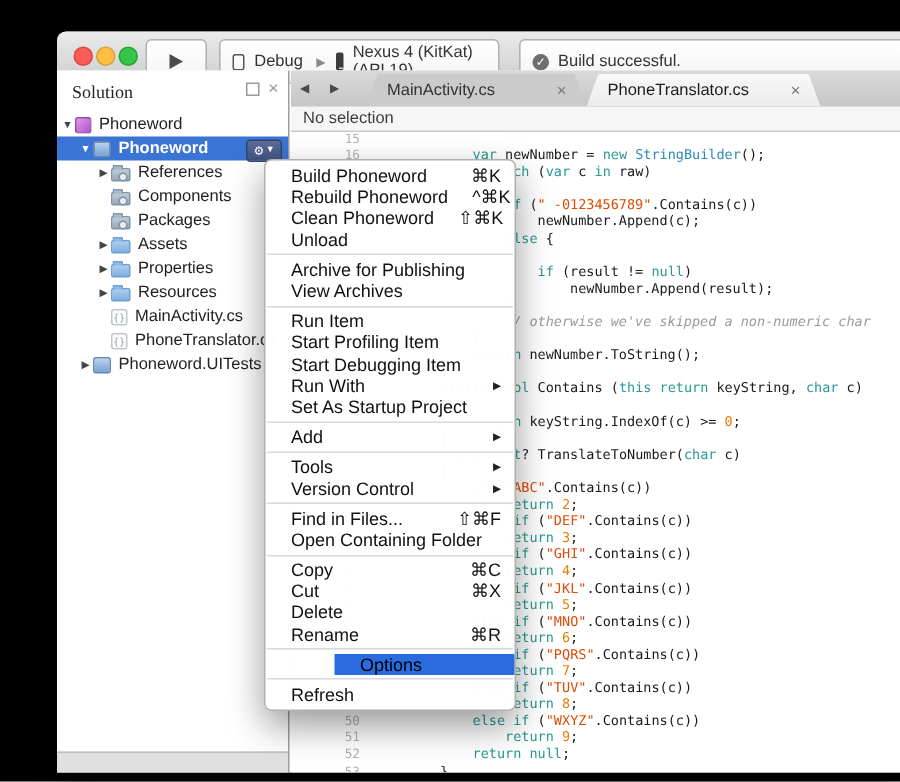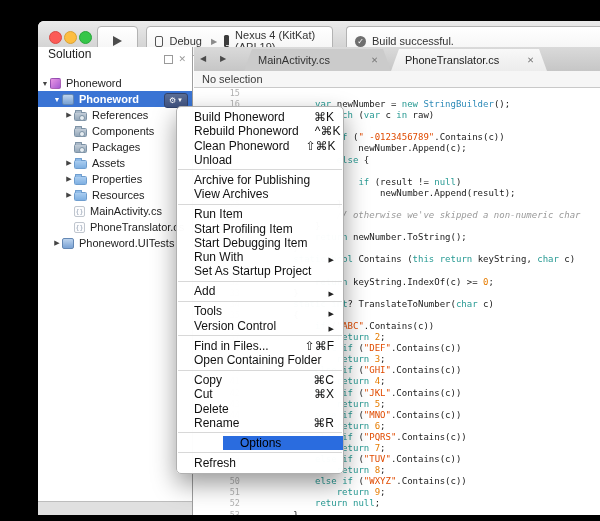--- a/index.html
+++ b/index.html
@@ -25,22 +25,22 @@
   .sep-arrow{color:#8a8a8a;font-size:8px;margin:0 7px 0 9px;}
   .phoneicon{width:7px;height:12px;background:#3c3c3c;border-radius:1.5px;margin-right:6px;position:relative;}
   .phoneicon:after{content:"";position:absolute;left:2px;bottom:1px;width:3px;height:1px;background:#cfcfcf;}
   .statusbar{left:308px;width:260px;border-radius:4px 0 0 4px;padding:0 8px;border-right:none;}
   .checkicon{width:11px;height:11px;border-radius:50%;background:#6e6e6e;color:#fff;font-size:8px;
              line-height:11px;text-align:center;margin-right:6px;}
   
   .main{position:absolute;left:0;top:26px;right:0;bottom:0;}
   .sidebar{position:absolute;left:0;top:0;width:155px;bottom:0;background:#fff;
            border-right:1px solid #9e9e9e;box-sizing:border-box;}
-  .side-header{height:28px;display:flex;align-items:flex-start;padding:0 6px 0 10px;
-               font-size:12px;color:#222;background:#fff;position:relative;}
+  .side-header{height:28px;display:flex;align-items:center;padding:0 6px 0 10px;
+               font-size:12px;color:#222;background:#fff;position:relative;font-family:Liberation Serif, serif;}
   .pad-icons{position:absolute;right:6px;top:8px;display:flex;gap:5px;align-items:center;}
   .pad-sq{width:7px;height:7px;border:1px solid #9a9a9a;}
   .pad-x{font-size:9px;color:#9a9a9a;line-height:9px;}
   .tree{position:absolute;left:0;top:28px;right:0;}
   .trow{height:16px;display:flex;align-items:center;font-size:11px;color:#222;position:relative;white-space:nowrap;}
   .trow.sel{background:#3a74d4;color:#fff;font-weight:bold;}
   .arrow{width:10px;font-size:7px;color:#444;text-align:center;flex:none;}
   .trow.sel .arrow{color:#fff;}
   .ticon{flex:none;margin-right:5px;box-sizing:border-box;}
   .icon-solution{width:11px;height:11px;border-radius:2px;background:linear-gradient(135deg,#ea96e4,#a55ad2);
@@ -81,21 +81,21 @@
   .ltext{padding-left:10px;color:#1a1a1a;}
   .tok-kw{color:#279a93;}
   .tok-str{color:#e04b00;}
   .tok-num{color:#e67c00;}
   .tok-type{color:#2e8bb8;}
   .tok-com{color:#9a9a9a;font-style:italic;}
   
   .menu{position:absolute;left:138px;top:85px;width:166px;background:rgba(255,255,255,.98);
         border:1px solid #b0b0b0;border-radius:5px;box-shadow:0 10px 24px rgba(0,0,0,.4);
         padding:3px 0;z-index:50;}
-  .mi{height:14.2px;display:flex;align-items:flex-end;font-size:12px;color:#111;
+  .mi{height:14.2px;display:flex;align-items:center;font-size:12px;color:#111;
       padding:0 9px 0 17px;white-space:nowrap;gap:16px;}
   .mi .sc{margin-left:auto;color:#111;}
   .mi .sub{margin-left:auto;font-size:7px;color:#222;}
   .mi.hl{background:#2a6cdf;color:#000000;margin-left:46px;}
   .msep{height:1px;background:#d8d8d8;margin:2.5px 1px;}
 </style>
 </head>
 <body>
 
 <div class="window">

